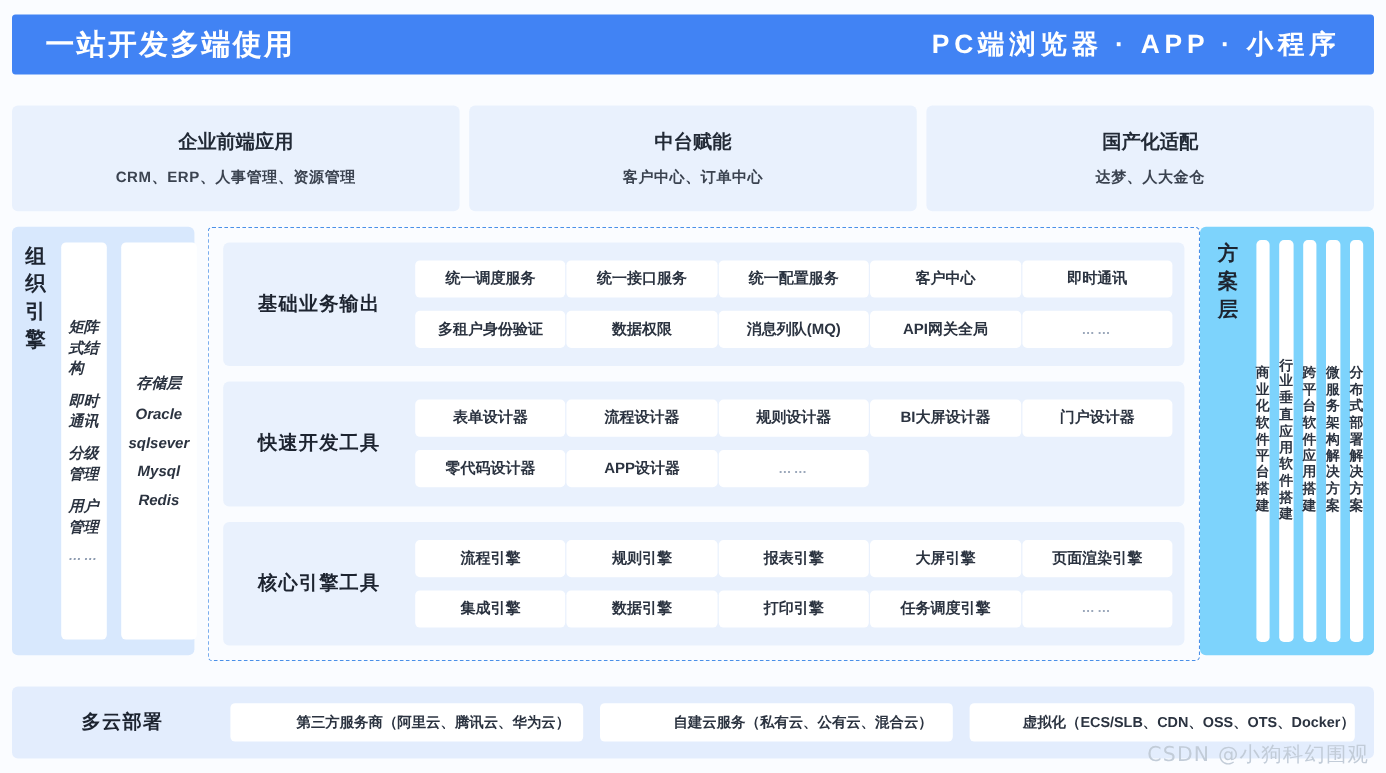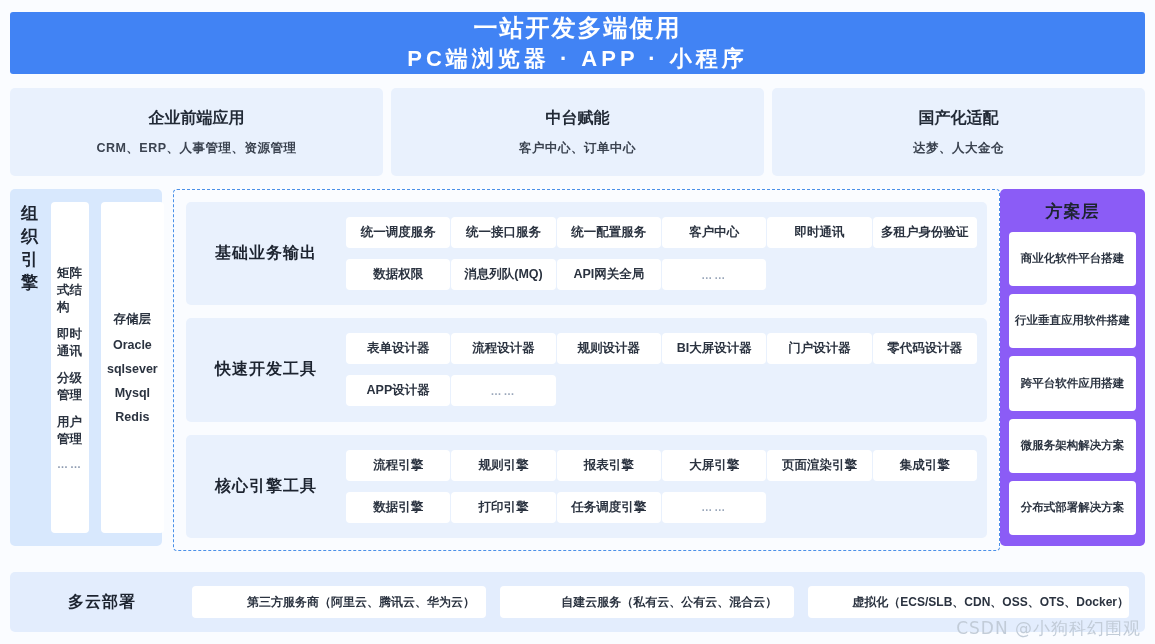--- a/index.html
+++ b/index.html
@@ -7,26 +7,25 @@
     width: 1155px; height: 644px;
     background: #fafcff;
     font-family: "Liberation Sans", "DejaVu Sans", sans-serif;
     overflow: hidden;
   }
   .page { position: relative; width: 1155px; height: 644px; background: #fafcff; }
 
   
   .header {
     position: absolute; left: 10px; top: 12px;
-    width: 1135px; height: 62px;
+    width: 1135px; height: 50px;
     background: #4183f4;
     border-radius: 3px;
     display: flex; align-items: center; justify-content: space-between;
     padding: 0 28px;
-    flex-direction: column;
   }
   .header-left {
     color: #ffffff; font-size: 24px; font-weight: bold; letter-spacing: 2px;
   }
   .header-right {
     color: #ffffff; font-size: 22px; font-weight: bold; letter-spacing: 4px;
   }
 
   
   .apps-row {
@@ -63,21 +62,21 @@
   .org-title {
     text-align: center; font-size: 17px; font-weight: bold; color: #1d2430;
     letter-spacing: 1px; margin-bottom: 2px;
   }
   .org-box {
     background: #ffffff; border-radius: 4px;
     padding: 11px 6px;
     display: flex; flex-direction: column; align-items: center; justify-content: center;
     gap: 10px;
   }
-  .org-box .li { font-size: 12.5px; font-weight: bold; color: #2b3340; }
+  .org-box .li { font-size: 12.5px; font-weight: bold; color: #2b3340; font-style: italic; }
   .org-box.storage .li { font-weight: bold; }
   .org-box .dots { color: #8d9bb0; letter-spacing: 2px; font-size: 11px; }
 
   
   .center {
     position: absolute; left: 163px; top: 0;
     width: 827px; height: 362px;
     border: 1.5px dashed #4a90e8;
     border-radius: 4px;
     padding: 12px 12px;
@@ -92,40 +91,40 @@
   }
   .grp-label {
     width: 160px; flex: 0 0 160px;
     text-align: center;
     font-size: 16px; font-weight: bold; color: #1d2430;
     letter-spacing: 1px;
   }
   .grp-grid {
     flex: 1;
     display: grid;
-    grid-template-columns: repeat(6, 1fr);
+    grid-template-columns: repeat(5, 1fr);
     grid-auto-rows: 31px;
     gap: 11px 1px;
   }
   .chip {
     background: #ffffff; border-radius: 4px;
     display: flex; align-items: center; justify-content: center;
     font-size: 12.5px; font-weight: bold; color: #2b3340;
     white-space: nowrap;
   }
   .chip.dots { color: #9aa7ba; letter-spacing: 2px; font-size: 11px; }
 
   
   .sol-panel {
     position: absolute; right: 0; top: 0;
     width: 145px; height: 357px;
-    background: #8b5cf6;
+    background: #7dd3fc;
     border-radius: 5px;
     padding: 11px 9px;
-    display: flex; flex-direction: column; gap: 8px;
+    display: flex; flex-direction: row; gap: 8px;
   }
   .sol-title {
     text-align: center; font-size: 17px; font-weight: bold; color: #1d2430;
     letter-spacing: 1px; margin-bottom: 1px;
   }
   .sol-item {
     flex: 1;
     background: #ffffff; border-radius: 4px;
     display: flex; align-items: center; justify-content: center;
     font-size: 11.5px; font-weight: bold; color: #2b3340;

